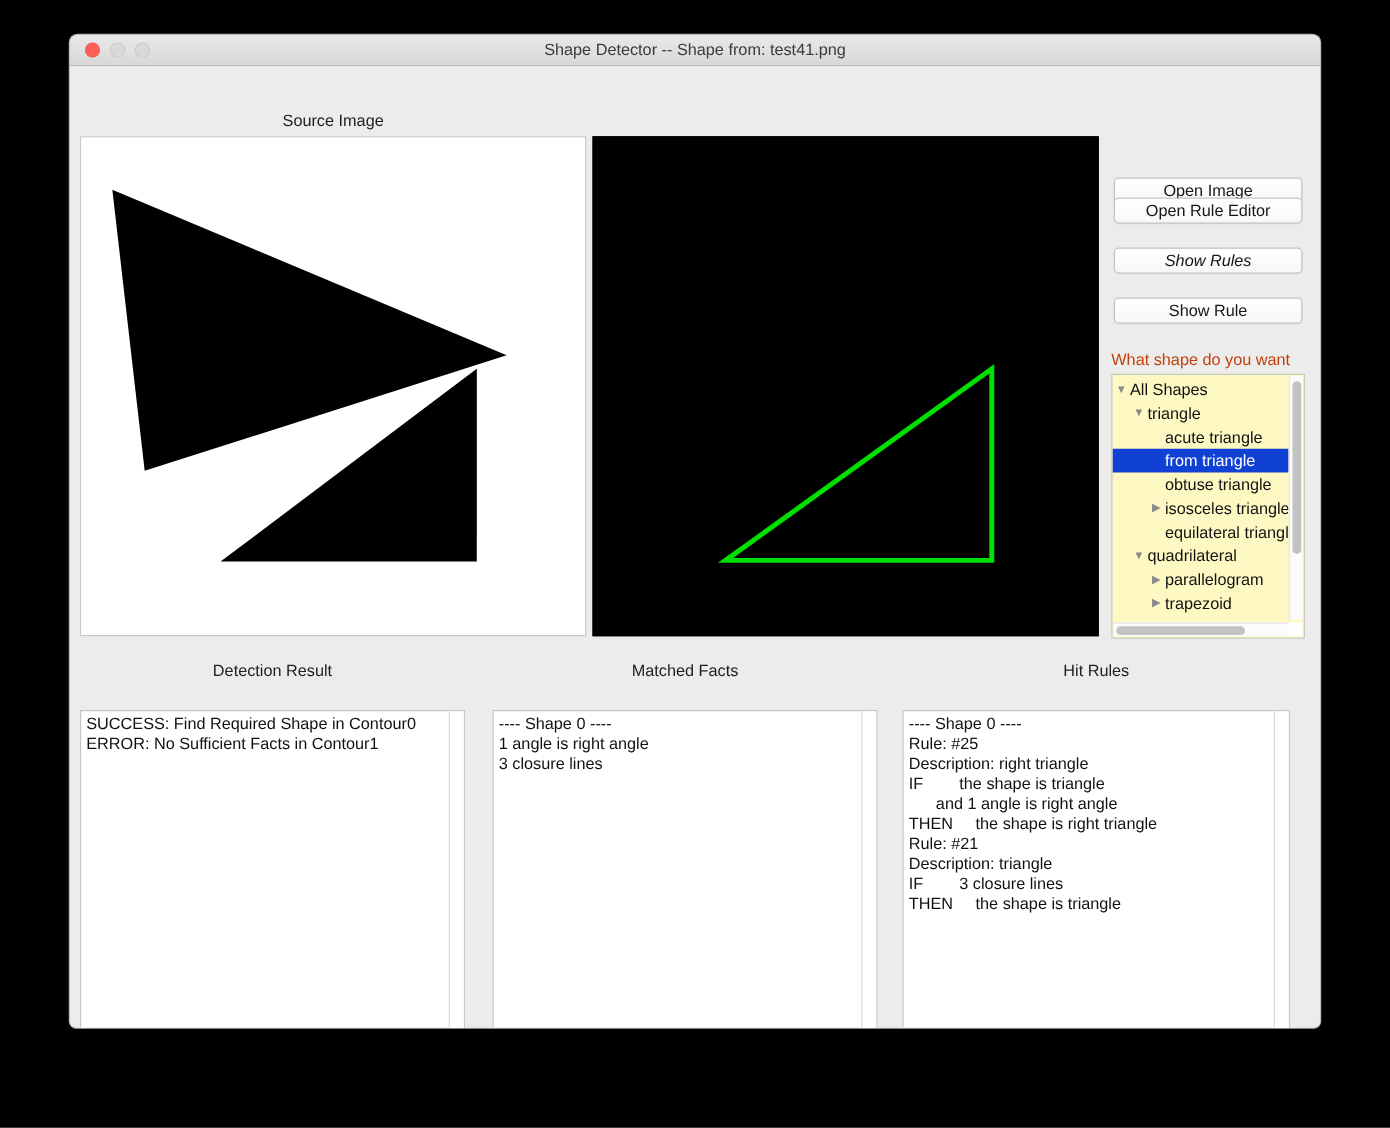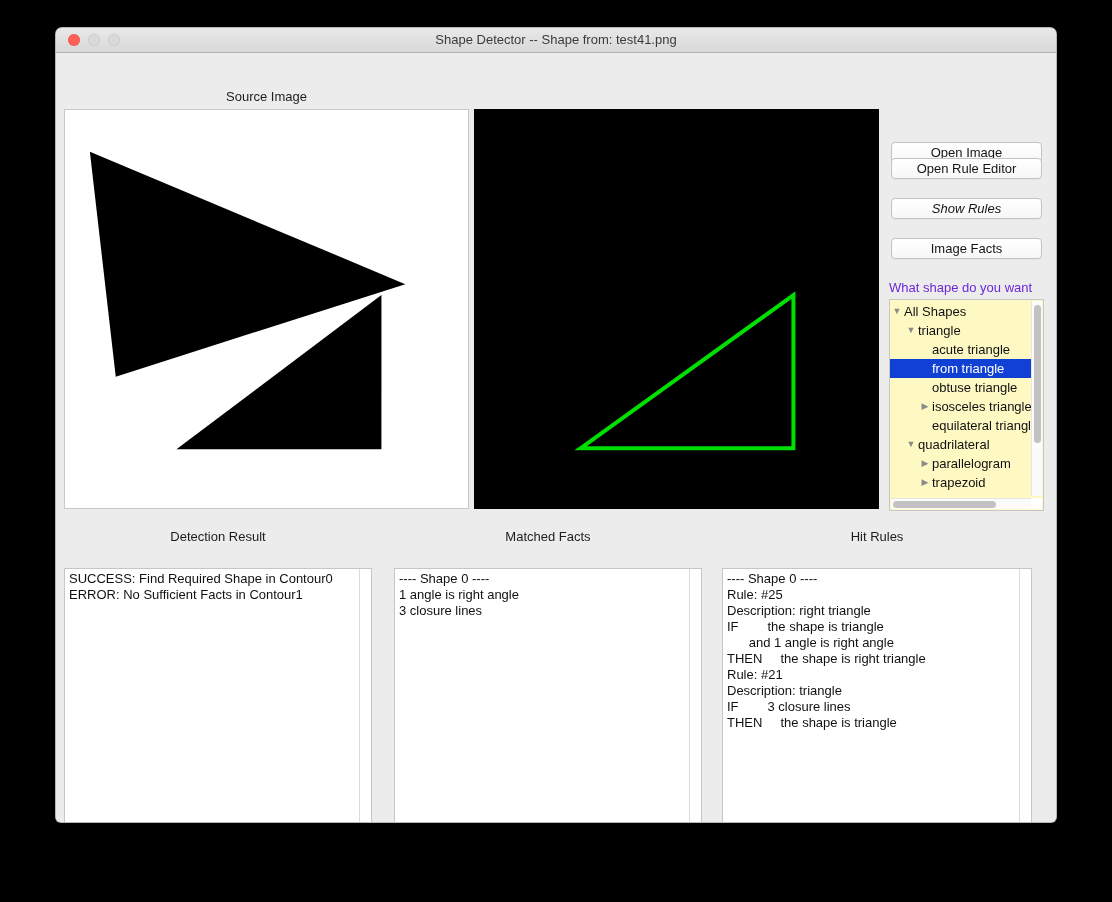--- a/index.html
+++ b/index.html
@@ -99,21 +99,21 @@
   #btn-rule-editor { top: 105px; }
   #btn-show-rules  { top: 145px; font-style: italic; }
   #btn-show-facts  { top: 185px; }
 
   #tree-label {
     position: absolute;
     left: 833px;
     top: 227px;
     width: 160px;
     font-size: 13px;
-    color: #6d28d9;
+    color: #c2410c;
     white-space: nowrap;
     overflow: hidden;
   }
 
   
   #tree-box {
     position: absolute;
     left: 833px;
     top: 246px;
     width: 155px;
@@ -247,21 +247,21 @@
     <div class="img-panel" id="detect-panel">
       <svg viewBox="0 0 405 400" preserveAspectRatio="none">
         <rect x="0" y="0" width="405" height="400" fill="#000000"></rect>
         <polygon points="106,340 320,186 320,340" fill="none" stroke="#00e000" stroke-width="4" stroke-linejoin="miter"></polygon>
       </svg>
     </div>
 
     <button class="ctl-btn" id="btn-open-image">Open Image</button>
     <button class="ctl-btn" id="btn-rule-editor">Open Rule Editor</button>
     <button class="ctl-btn" id="btn-show-rules">Show Rules</button>
-    <button class="ctl-btn" id="btn-show-facts">Image Facts</button>
+    <button class="ctl-btn" id="btn-show-facts">Show Rule</button>
 
     <div id="tree-label">What shape do you want</div>
 
     <div id="tree-box">
       <div id="tree-rows">
           <div class="tree-row"><span class="tw">▼</span><span class="tree-label-txt">All Shapes</span></div>
           <div class="tree-row"><span class="tw blank">▶</span><span class="tw">▼</span><span class="tree-label-txt">triangle</span></div>
           <div class="tree-row"><span class="tw blank">▶</span><span class="tw blank">▶</span><span class="tw blank">▶</span><span class="tree-label-txt">acute triangle</span></div>
           <div class="tree-row selected" style="background: rgb(16, 65, 212);"><span class="tw blank">▶</span><span class="tw blank">▶</span><span class="tw blank">▶</span><span class="tree-label-txt">from triangle</span></div>
           <div class="tree-row"><span class="tw blank">▶</span><span class="tw blank">▶</span><span class="tw blank">▶</span><span class="tree-label-txt">obtuse triangle</span></div>

